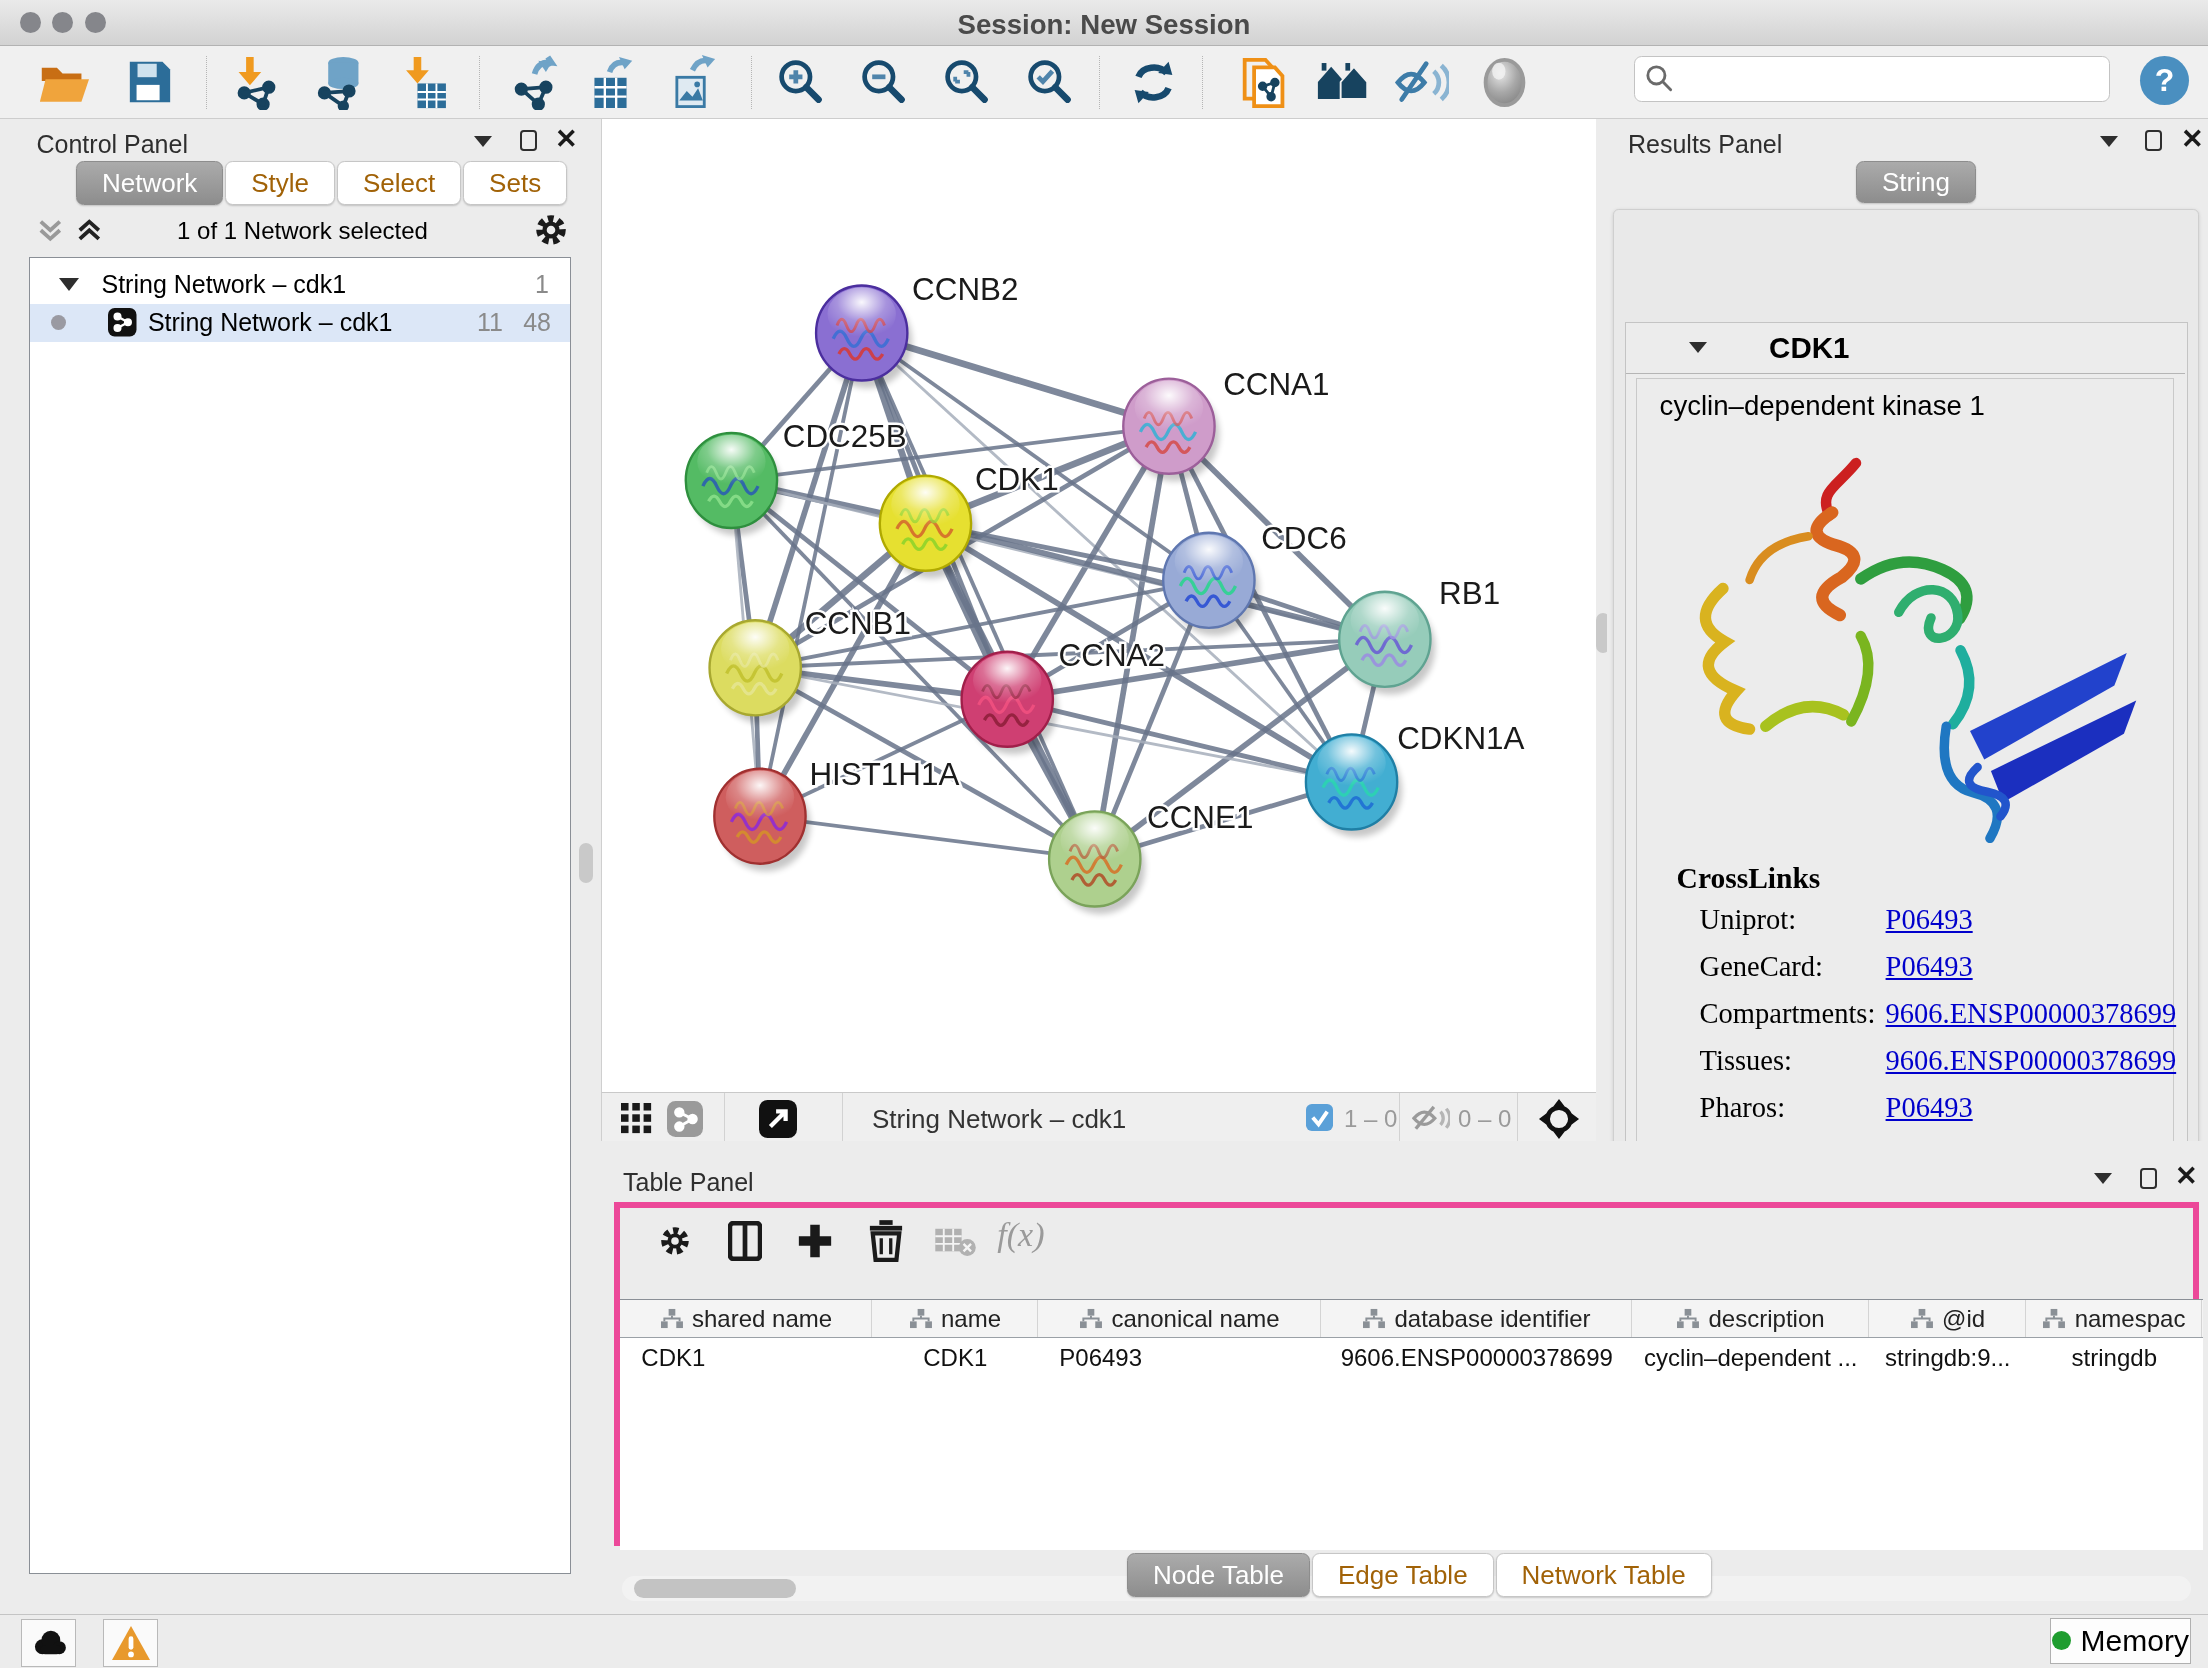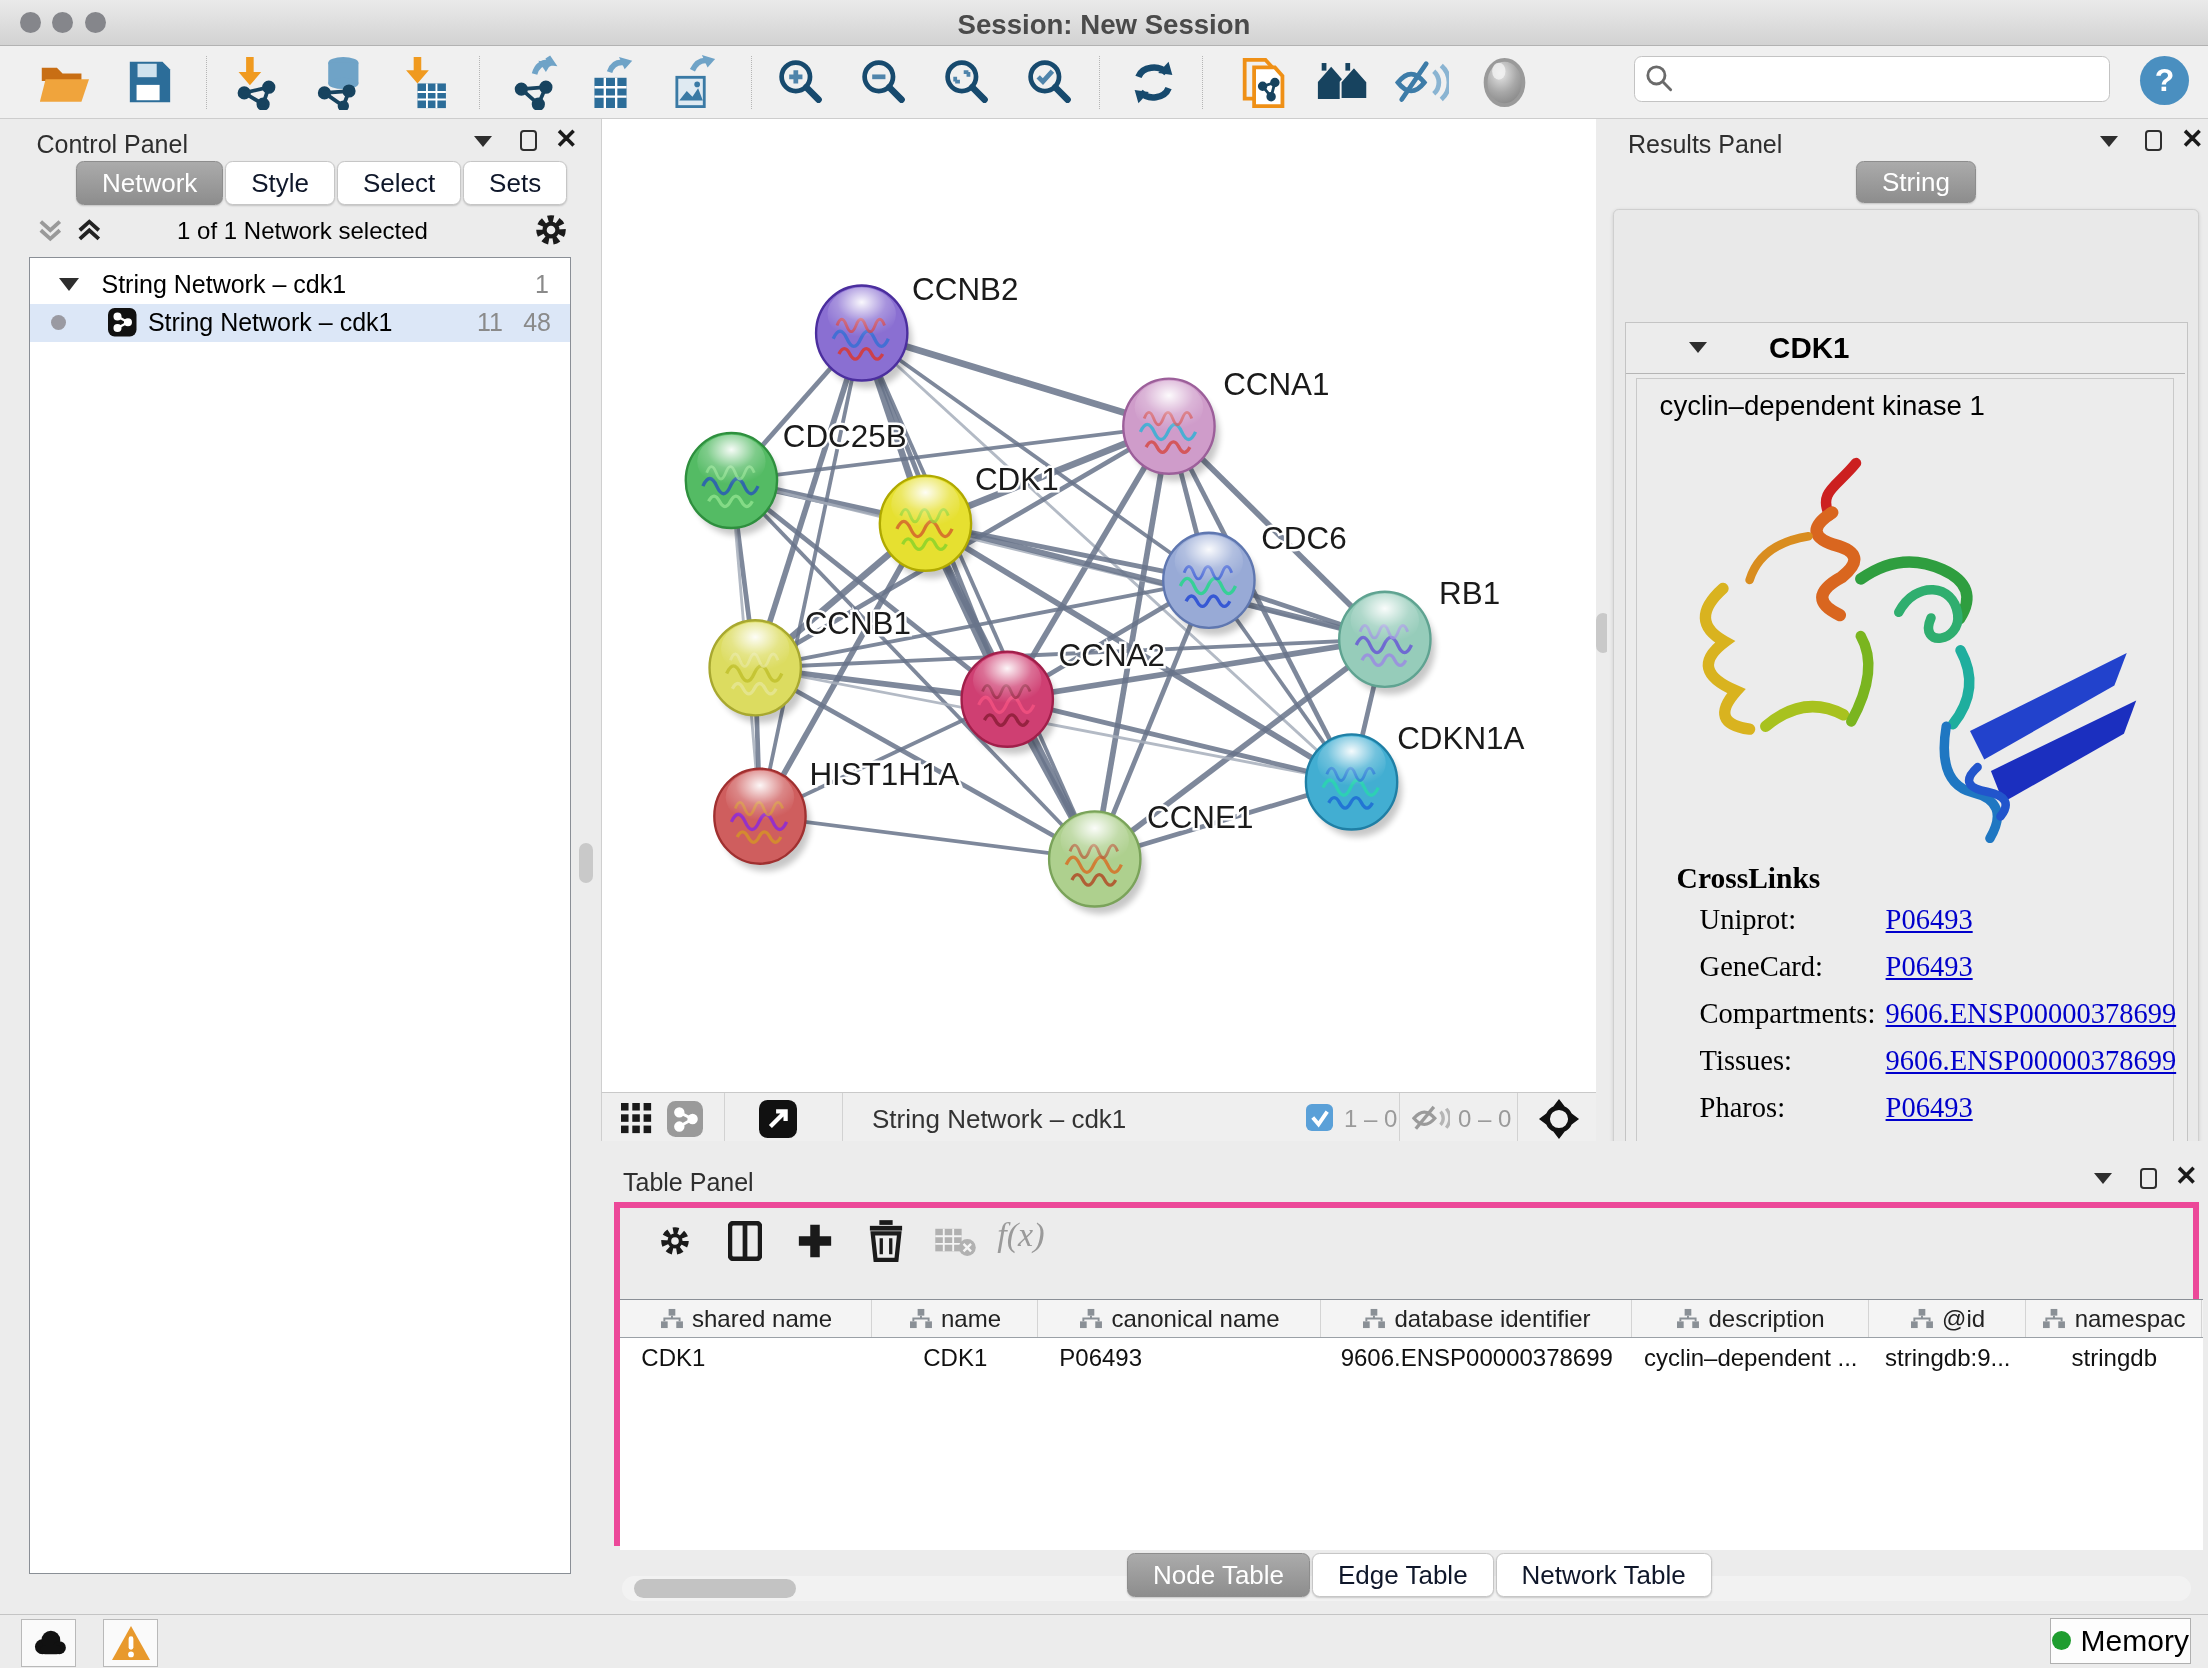--- a/index.html
+++ b/index.html
@@ -24,21 +24,21 @@
     color:#fff;font-size:32px;font-weight:bold;display:flex;align-items:center;justify-content:center;cursor:pointer;}
 
   
   .panel-title{font-size:25px;color:#2e2e2e;}
   .tri-down{width:0;height:0;border-left:9.5px solid transparent;border-right:9.5px solid transparent;
     border-top:11.4px solid #2e2e2e;cursor:pointer;}
   .float-box{width:17px;height:21px;border:2.9px solid #2e2e2e;border-radius:3.8px;cursor:pointer;}
   .close-x{font-size:27px;font-weight:bold;color:#1a1a1a;cursor:pointer;line-height:21px;}
 
   .tab{height:44px;padding:0 25px;border-radius:7.6px;background:#fff;border:1px solid #c6c6c6;
-    box-shadow:0 1px 1.9px rgba(0,0,0,.18);font-size:26px;color:#0f172a;display:flex;align-items:center;
+    box-shadow:0 1px 1.9px rgba(0,0,0,.18);font-size:26px;color:#a16207;display:flex;align-items:center;
     justify-content:center;cursor:pointer;}
   .tab.active{background:linear-gradient(#ababab,#8d8d8d);color:#fff;border-color:#8d8d8d;}
 
   
   #control-panel{left:0;top:119px;width:601px;height:1495px;background:#ececec;margin-left:8px;}
   #cp-listbox{left:21px;top:138px;width:542px;height:1317px;background:#fff;border:1.9px solid #8a8f96;}
   .net-row{position:relative;width:100%;height:38px;display:flex;align-items:center;font-size:25px;cursor:pointer;}
   .net-row.selected{background:#dce7f7;}
   .count{color:#8a8a8a;}
 

